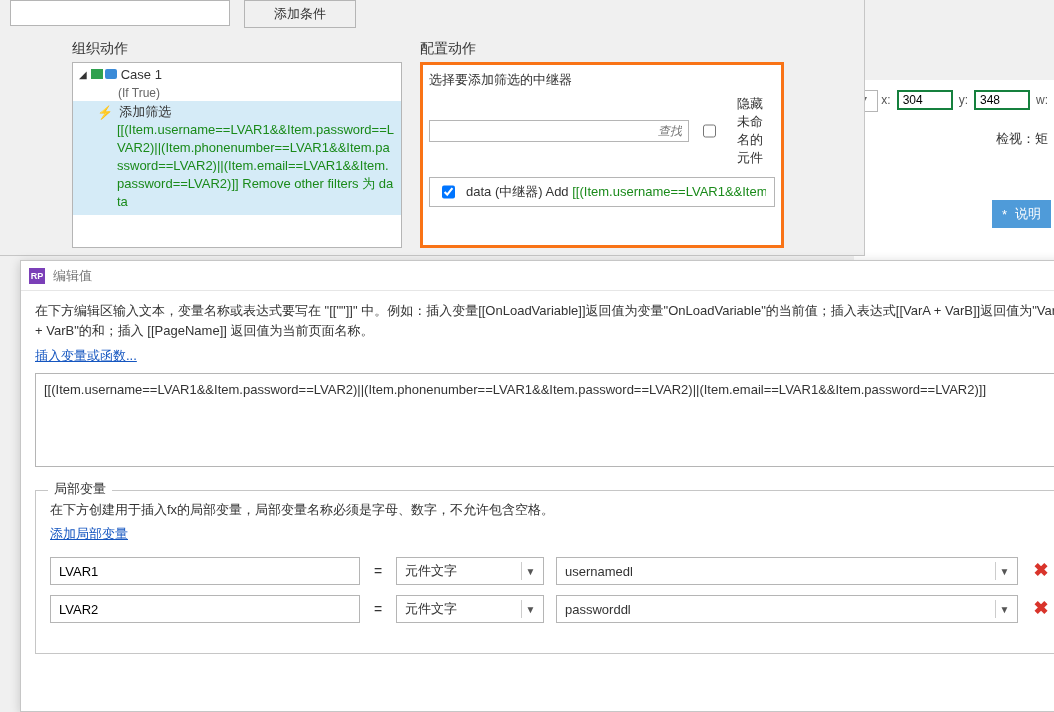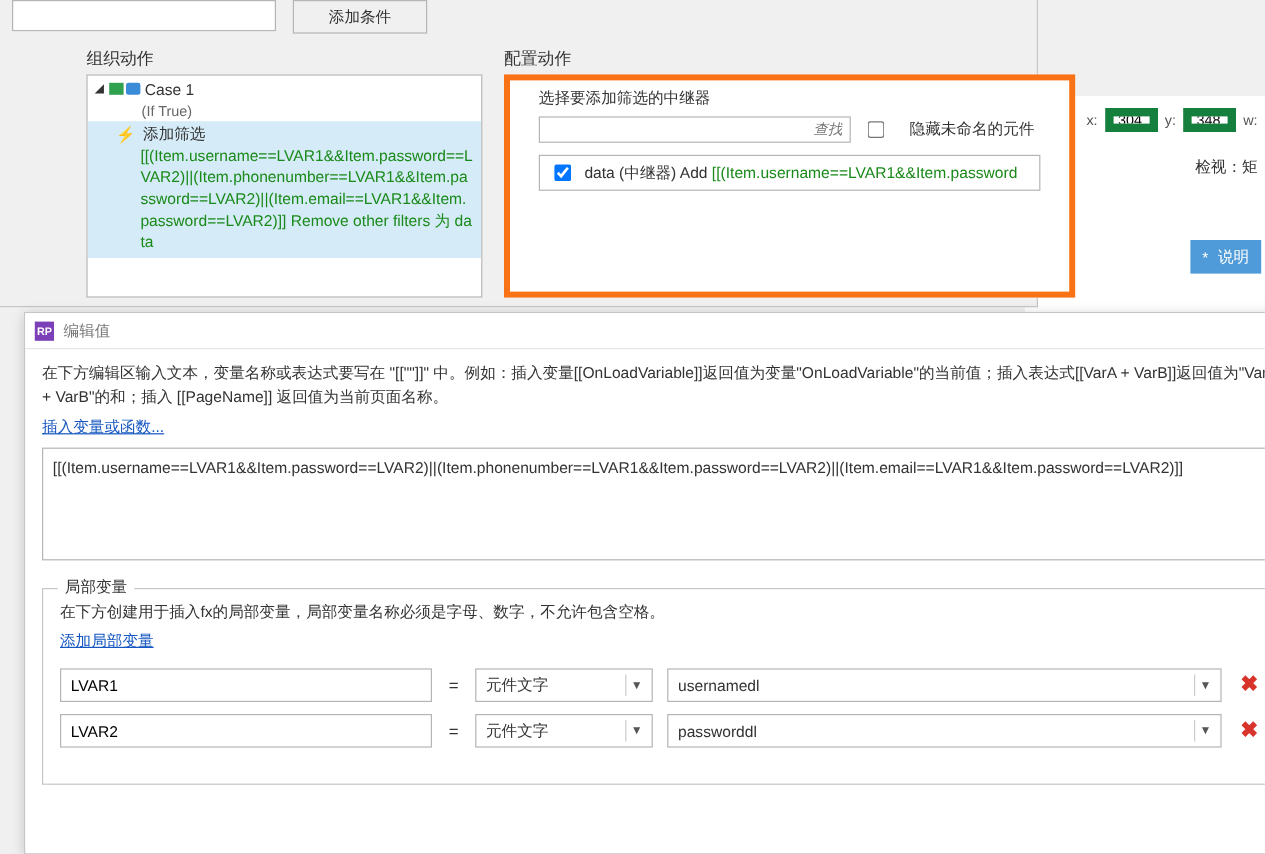--- a/index.html
+++ b/index.html
@@ -4,21 +4,21 @@
   <style>
     * { box-sizing: border-box; font-family: "Microsoft YaHei", "PingFang SC", Arial, sans-serif; }
     html, body { margin: 0; padding: 0; width: 1054px; height: 712px; overflow: hidden; background: #f0f0f0; }
     body { position: relative; font-size: 13px; color: #333; }
 
     
     .bg-workspace { position: absolute; left: 0; top: 0; right: 0; bottom: 0; background: #f0f0f0; }
     .bg-rightstrip { position: absolute; right: 0; top: 80px; width: 200px; height: 180px; background: #fff; }
     .bg-coord-bar { position: absolute; right: 0; top: 90px; display: flex; align-items: center; gap: 6px; padding-right: 6px; font-size: 12px; color: #555; }
     .bg-coord-bar .lbl { color: #555; }
-    .bg-coord-bar input { width: 44px; height: 20px; border: 7px solid #15803d; font-size: 12px; padding: 0 4px; }
+    .bg-coord-bar input { width: 56px; height: 20px; border: 2px solid #15803d; font-size: 12px; padding: 0 4px; }
     .bg-coord-select { position: absolute; right: 176px; top: 90px; width: 22px; height: 22px; background: #fff; border: 1px solid #b5b5b5; }
     .bg-coord-select::after { content: "▾"; position: absolute; top: 2px; left: 5px; color: #666; font-size: 10px; }
     .bg-inspect { position: absolute; right: 6px; top: 130px; font-size: 13px; color: #333; }
     .bg-expl-tab { position: absolute; right: 3px; top: 200px; height: 28px; display: flex; align-items: center; background: #4f9bd9; color: #fff; padding: 0 10px; }
     .bg-expl-tab .star { margin-right: 8px; }
 
     
     .case-panel { position: absolute; left: 0; top: 0; width: 865px; height: 256px; background: #f0f0f0; border-right: 1px solid #c6c6c6; border-bottom: 1px solid #c6c6c6; }
     .cond-input-row { position: absolute; left: 10px; top: -4px; width: 220px; height: 26px; background: #fff; border: 1px solid #b5b5b5; }
     .add-cond-btn { position: absolute; left: 244px; top: -4px; height: 28px; padding: 0 29px; background: #f0f0f0; border: 1px solid #b5b5b5; font-size: 13px; color: #333; line-height: 26px; }
@@ -35,21 +35,21 @@
     .ico-box { width: 12px; height: 10px; }
     .ico-g { background: #2fa14f; }
     .ico-b { background: #3a8bd8; border-radius: 2px; }
     .org-case-label { font-size: 13px; color: #333; text-align: right; }
     .org-case-iftrue { color: #666; font-size: 12px; padding-left: 45px; line-height: 16px; }
     .org-action-block { background: #d5ebf7; margin: 0; padding: 2px 6px 4px 24px; }
     .org-action-title { display: flex; align-items: center; gap: 6px; font-size: 13px; color: #333; }
     .bolt { color: #888; }
     .org-expr { color: #1a8a1a; font-size: 13px; line-height: 18px; padding-left: 20px; word-break: break-all; }
 
-    .cfg-panel { position: absolute; left: 420px; top: 62px; width: 476px; height: 186px; background: #fff; border: 5px solid #f97316; padding: 6px 24px; }
+    .cfg-panel { position: absolute; left: 420px; top: 62px; width: 364px; height: 186px; background: #fff; border: 3px solid #f97316; padding: 6px 6px; }
     .cfg-title { font-size: 13px; color: #333; margin-bottom: 6px; }
     .cfg-search-row { display: flex; align-items: center; gap: 10px; margin-bottom: 10px; }
     .cfg-search { flex: 0 0 260px; height: 22px; border: 1px solid #b5b5b5; font-size: 12px; font-style: italic; color: #999; padding: 0 6px; background: #fff; text-align: right; }
     .cfg-hide-row { display: flex; align-items: center; gap: 18px; font-size: 13px; color: #333; }
     .cfg-hide-row input[type=checkbox] { width: 14px; height: 14px; }
     .cfg-item-row { display: flex; align-items: center; gap: 8px; padding: 4px 8px; border: 1px solid #b5b5b5; }
     .cfg-item-cb { width: 14px; height: 14px; }
     .cfg-item-text { font-size: 13px; color: #333; white-space: nowrap; overflow: hidden; }
     .cfg-item-text .grn { color: #1a8a1a; }
 

